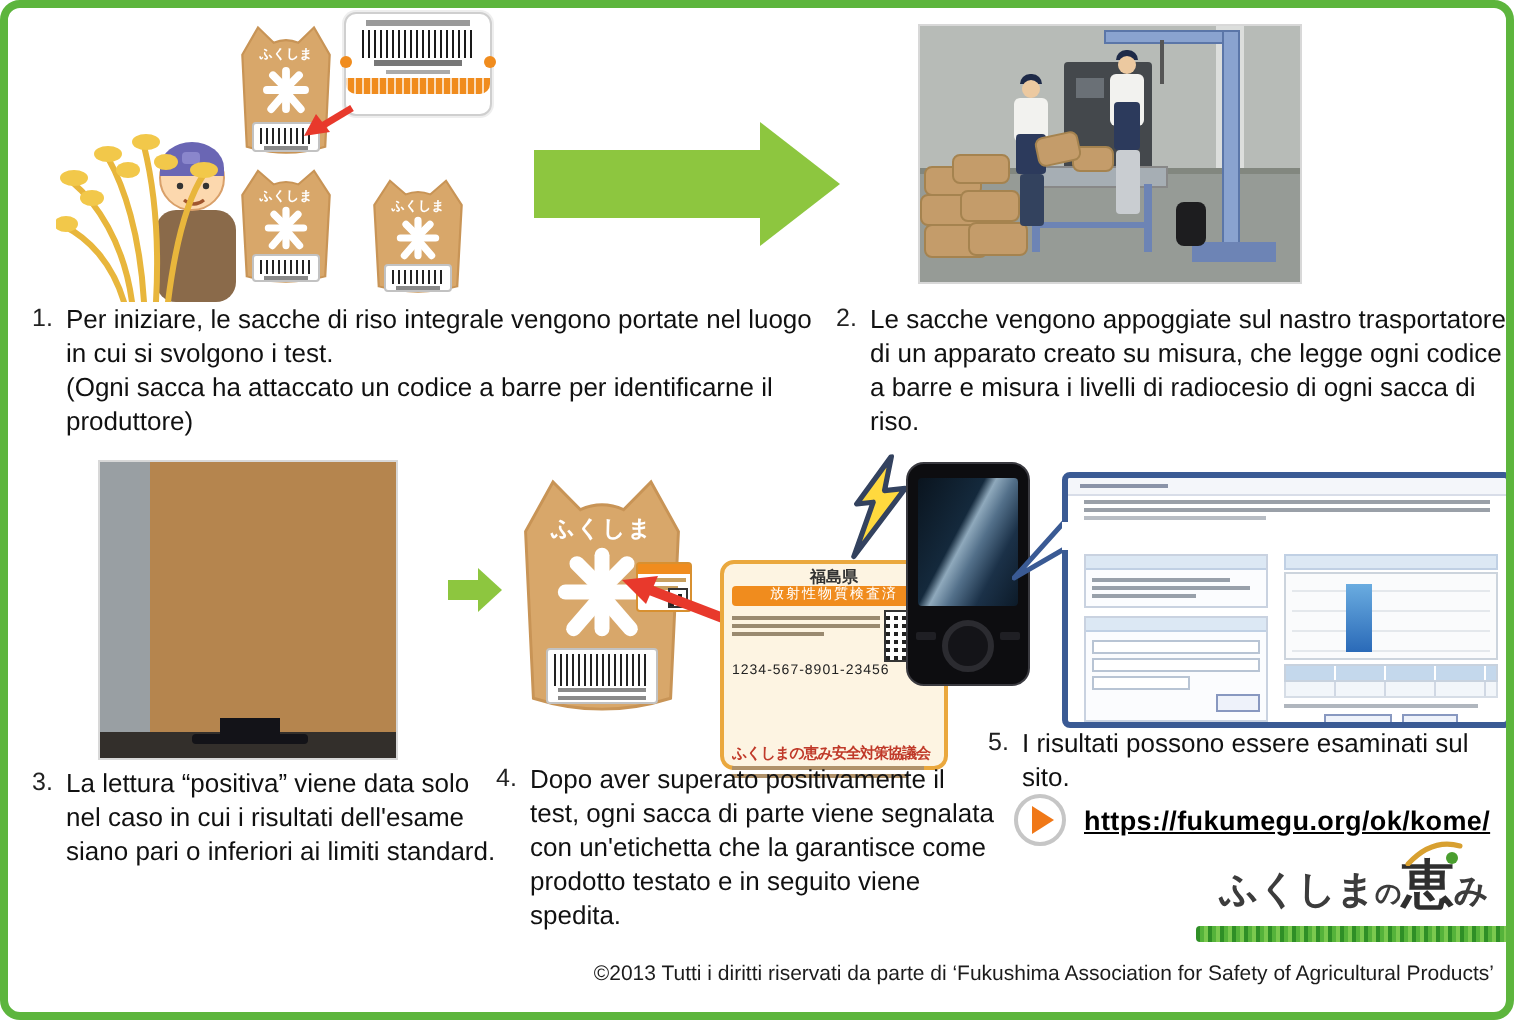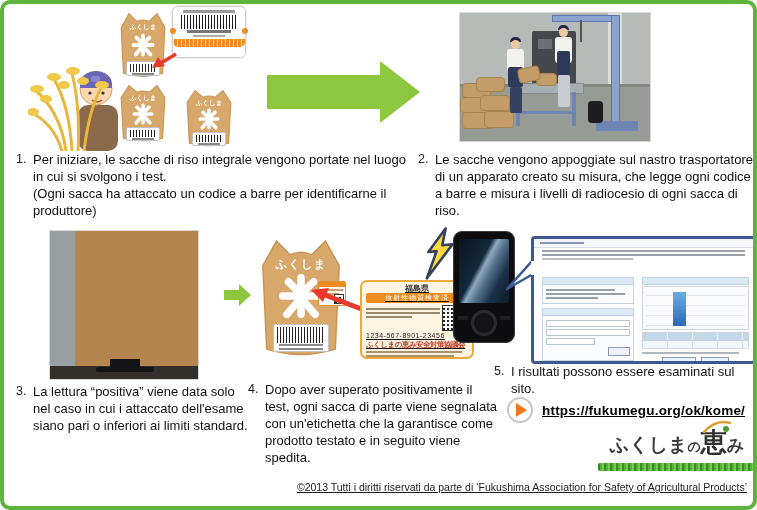--- a/index.html
+++ b/index.html
@@ -78,21 +78,21 @@
   .clabel .pref{text-align:center;font-size:8px;font-weight:bold;color:#333;line-height:9px;}
   .clabel .band{height:10px;background:#f08c1e;border-radius:2px;color:#fff;font-size:7px;line-height:10px;text-align:center;letter-spacing:1px;overflow:hidden;}
   .clabel .mid2{display:flex;margin-top:2px;}
   .clabel .fine{flex:1;padding-top:1px;}
   .clabel .fine i{display:block;height:2px;background:#9a8a70;margin:2px 2px 0 0;}
   .qr{width:24px;height:24px;background:
       repeating-linear-gradient(90deg,#111 0 2px,#fff 2px 4px),
       repeating-linear-gradient(0deg,#111 0 2px,#fff 2px 4px);
       background-blend-mode:screen;border:1px solid #333;}
   .clabel .cnum{font-size:7px;color:#222;letter-spacing:.5px;line-height:8px;margin-top:1px;}
-  .clabel .org{font-size:7.5px;font-weight:bold;color:#c03a2a;letter-spacing:-.5px;line-height:9px;white-space:nowrap;overflow:hidden;}
+  .clabel .org{font-size:7.5px;font-weight:bold;color:#c03a2a;letter-spacing:-.5px;line-height:9px;white-space:nowrap;overflow:hidden;margin-top:32px;}
   .clabel .tiny{height:2px;background:#b0926a;margin:2px 6px 0 0;}
 
   
   .phone{position:absolute;background:#0d0d10;border-radius:9px;border:1px solid #3a3a40;}
   .pscreen{position:absolute;left:5px;top:7px;right:5px;height:64px;border-radius:2px;
            background:linear-gradient(118deg,#0a141e 0%,#14293c 40%,#8fa9bc 47%,#53708a 58%,#1b3148 75%,#0c1a28 100%);}
   .pdpad{position:absolute;left:50%;transform:translateX(-50%);width:20px;height:20px;border-radius:50%;
          border:3px solid #2b2b30;background:#141418;}
   .pkey{position:absolute;width:10px;height:4px;background:#1f1f24;border-radius:1px;}
 
@@ -121,21 +121,21 @@
 
   
   .linkrow{position:absolute;display:flex;align-items:center;}
   .play{width:22px;height:22px;border-radius:50%;background:#fff;border:2px solid #c6c6c6;position:relative;flex:0 0 22px;}
   .play::after{content:"";position:absolute;left:7px;top:4px;border-left:11px solid #f07818;border-top:7px solid transparent;border-bottom:7px solid transparent;}
   .linkurl{margin-left:9px;font-size:13.5px;font-weight:bold;color:#000;text-decoration:underline;letter-spacing:.2px;}
   .logo{position:absolute;text-align:center;}
   .logo .row{color:#3c3c3c;font-weight:bold;line-height:30px;white-space:nowrap;}
   .logo .t1{font-size:19px;} .logo .t2{font-size:13px;} .logo .t3{font-size:26px;color:#2f2f2f;} .logo .t4{font-size:17px;}
   .logo .grass{height:8px;margin-top:1px;border-radius:2px;background:repeating-linear-gradient(90deg,#2f8f26 0 2px,#55b33a 2px 4px,#7ac94e 4px 6px);}
-  .copyright{position:absolute;text-align:right;font-size:10.5px;line-height:12.5px;color:#1c1c1c;text-decoration:underline;}
+  .copyright{position:absolute;text-align:right;font-size:10.5px;line-height:12.5px;color:#1c1c1c;}
 </style>
 </head>
 <body>
 
 <div class="stage">
 
   <svg class="abs" style="left:24px;top:53px;width:102px;height:94px;" viewBox="0 0 102 94">
     <rect x="50" y="48" width="40" height="46" rx="10" fill="#8a6a4a"></rect>
     <circle cx="68" cy="32" r="16" fill="#fcd8ae" stroke="#d9a06a" stroke-width="1"></circle>
     <path d="M52 27 A16 13 0 0 1 84 27 L84 31 L52 31 Z" fill="#6a66b4"></path>
@@ -340,21 +340,21 @@
     <div style="height:2px;margin:2px 2px 0 2px;background:#c8a060;"></div>
     <div style="height:2px;margin:2px 6px 0 2px;background:#c8a060;"></div>
     <div class="qr" style="position:absolute;right:1px;bottom:1px;width:8px;height:8px;border-width:0.5px;"></div>
   </div>
 
   <svg class="abs" style="left:303px;top:281px;width:62px;height:28px;" viewBox="0 0 62 28">
     <line x1="57" y1="25" x2="18" y2="10" stroke="#e8392c" stroke-width="5"></line>
     <polygon points="4,5 22,3 16,17" fill="#e8392c"></polygon>
   </svg>
 
-  <div class="clabel" style="left:356px;top:276px;width:114px;height:79px;text-decoration:underline;">
+  <div class="clabel" style="left:356px;top:276px;width:114px;height:105px;">
     <div class="pref">福島県</div>
     <div class="band">放射性物質検査済</div>
     <div class="mid2">
       <div class="fine">
           <i></i>
           <i></i>
           <i style="width:60%;"></i>
         </div>
       <div class="qr"></div>
     </div>
@@ -416,21 +416,21 @@
       <div style="height:2px;background:#b0b6be;margin:3px 10px 0 0;"></div>
       <div style="display:flex;gap:5px;justify-content:center;margin-top:3px;">
         <div class="s-btn" style="width:32px;"></div>
         <div class="s-btn" style="width:26px;"></div>
       </div>
     </div>
   </div>
 
   <div class="step" style="left:12px;top:379px;width:232px;">
     <div class="num">3.</div>
-    <div class="txt">La lettura “positiva” viene data solo nel caso in cui i attaccato dell'esame siano pari o inferiori ai limiti standard.</div>
+    <div class="txt">La lettura “positiva” viene data solo nel caso in cui i risultati dell'esame siano pari o inferiori ai limiti standard.</div>
   </div>
   <div class="step" style="left:244px;top:377px;width:250px;">
     <div class="num">4.</div>
     <div class="txt">Dopo aver superato positivamente il test, ogni sacca di parte viene segnalata con un'etichetta che la garantisce come prodotto testato e in seguito viene spedita.</div>
   </div>
   <div class="step" style="left:490px;top:359px;width:264px;">
     <div class="num">5.</div>
     <div class="txt">I risultati possono essere esaminati sul sito.</div>
   </div>
 

